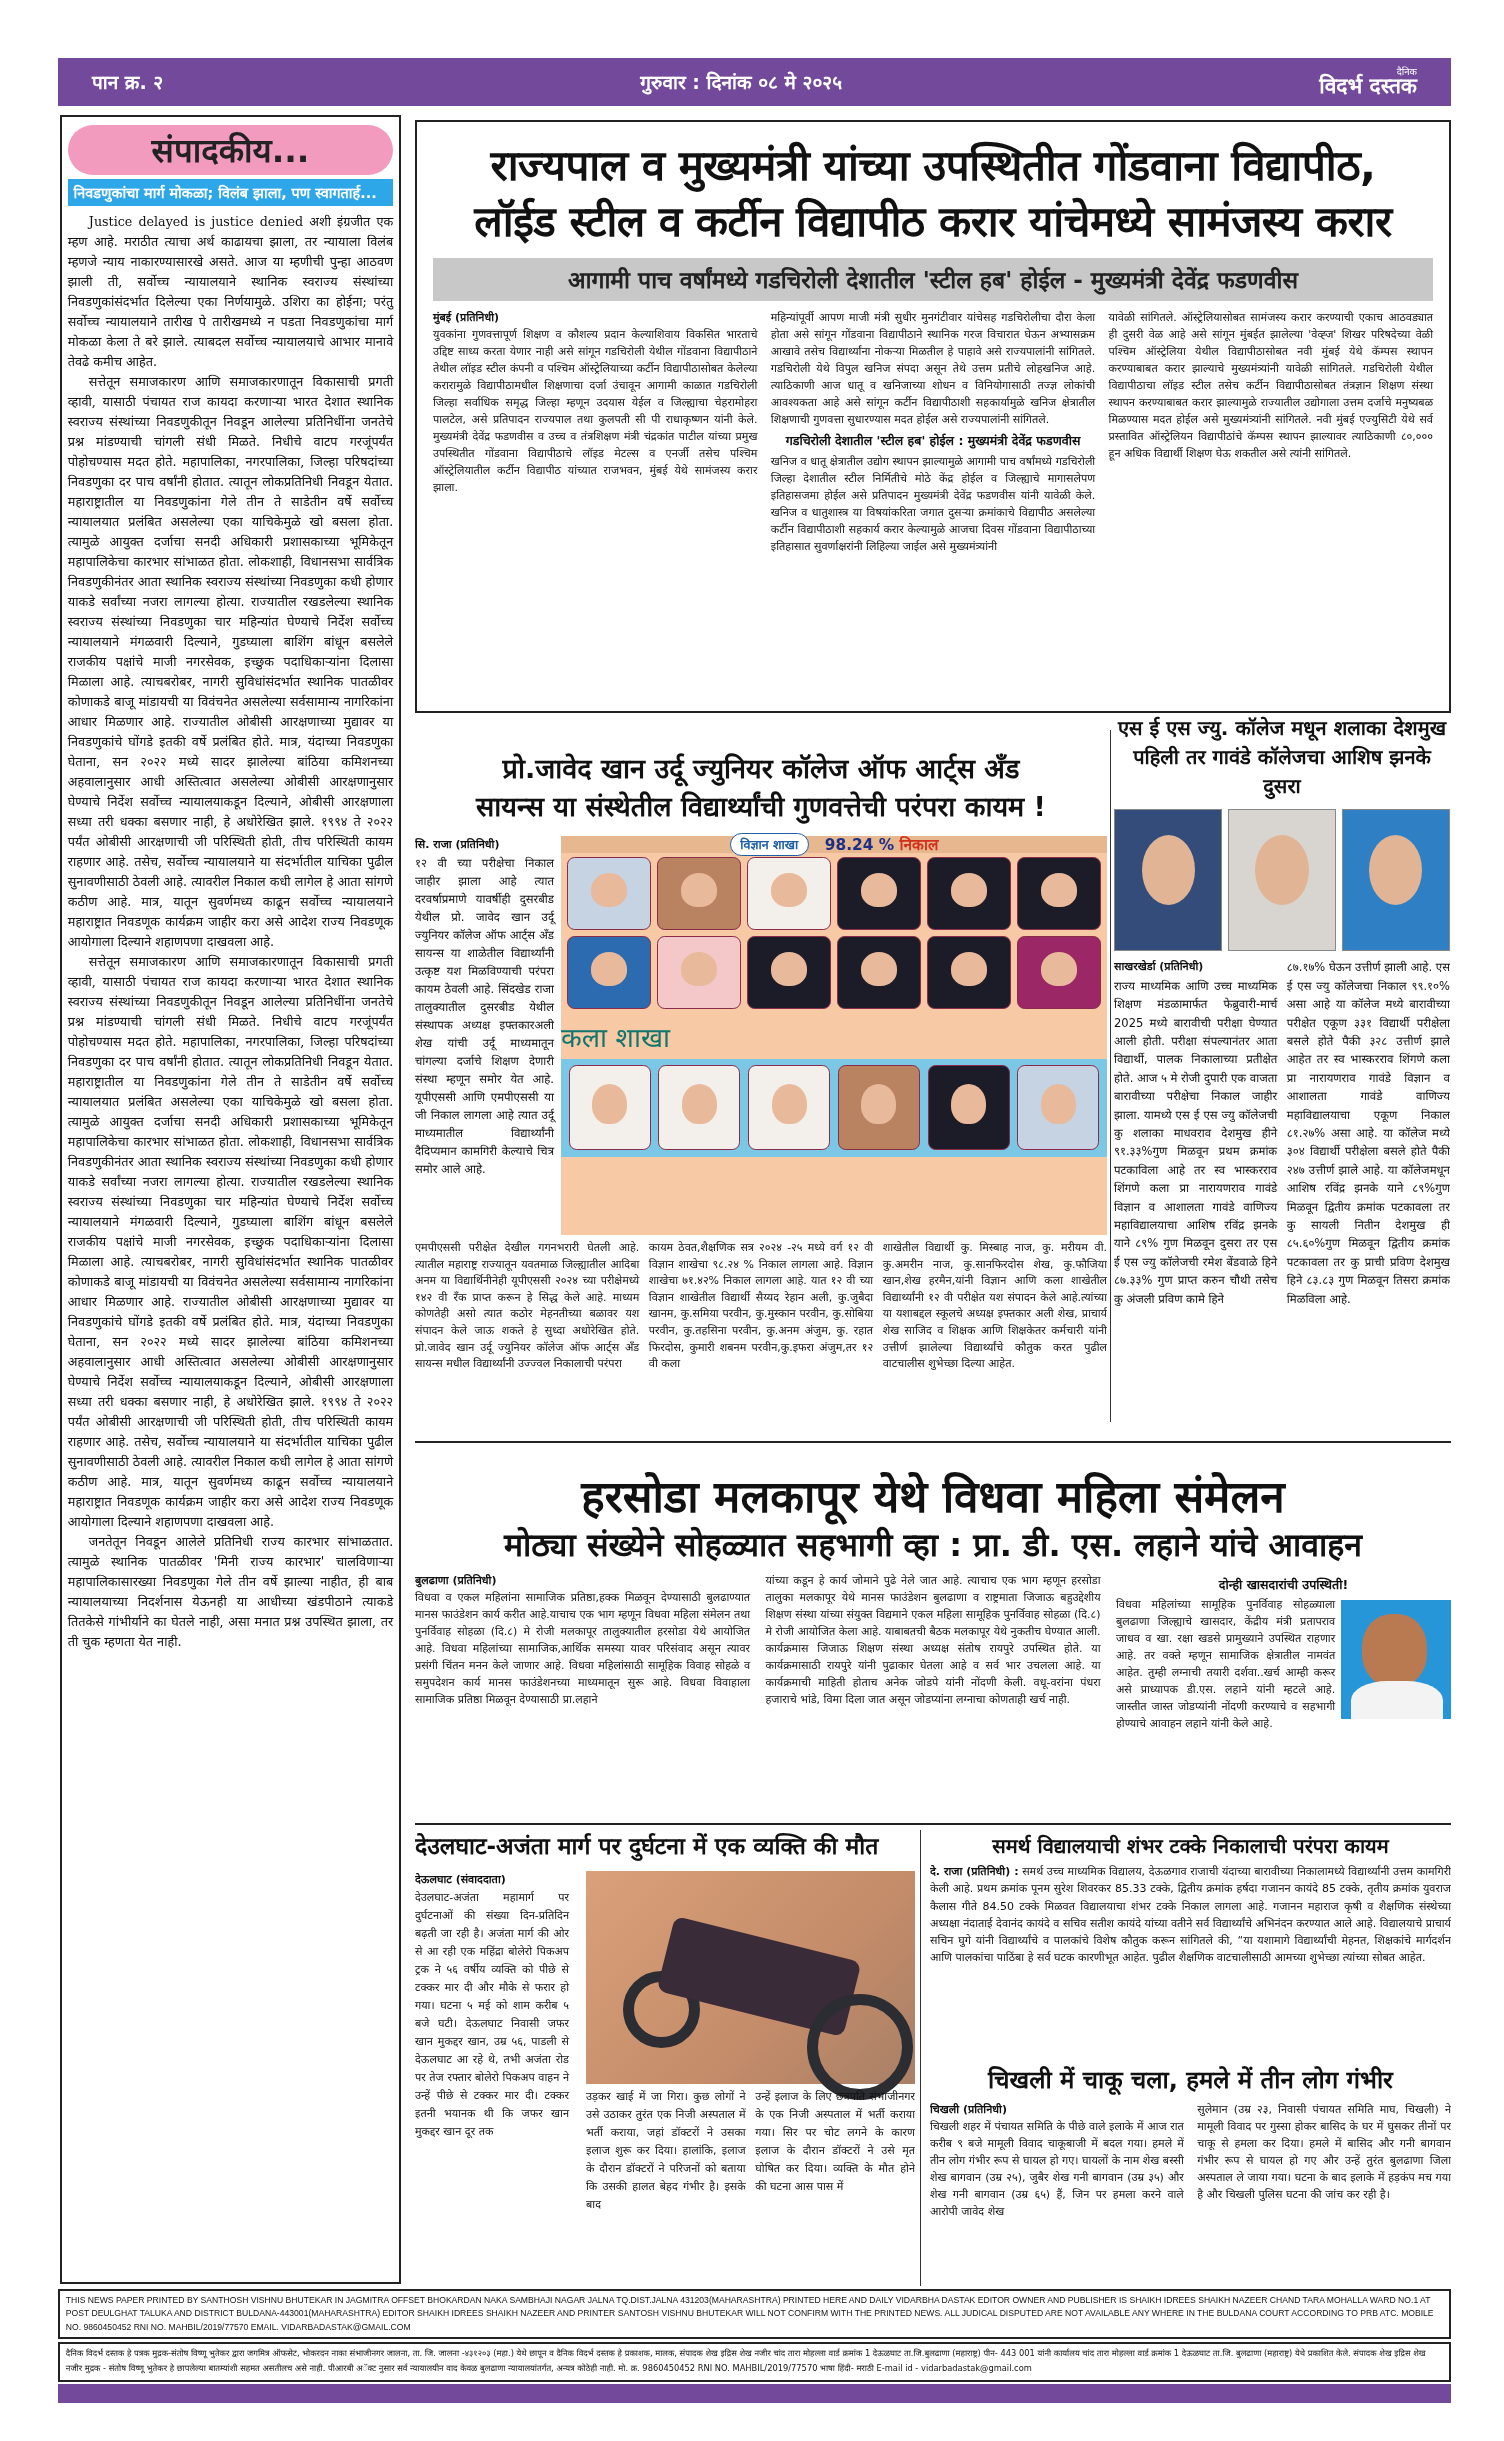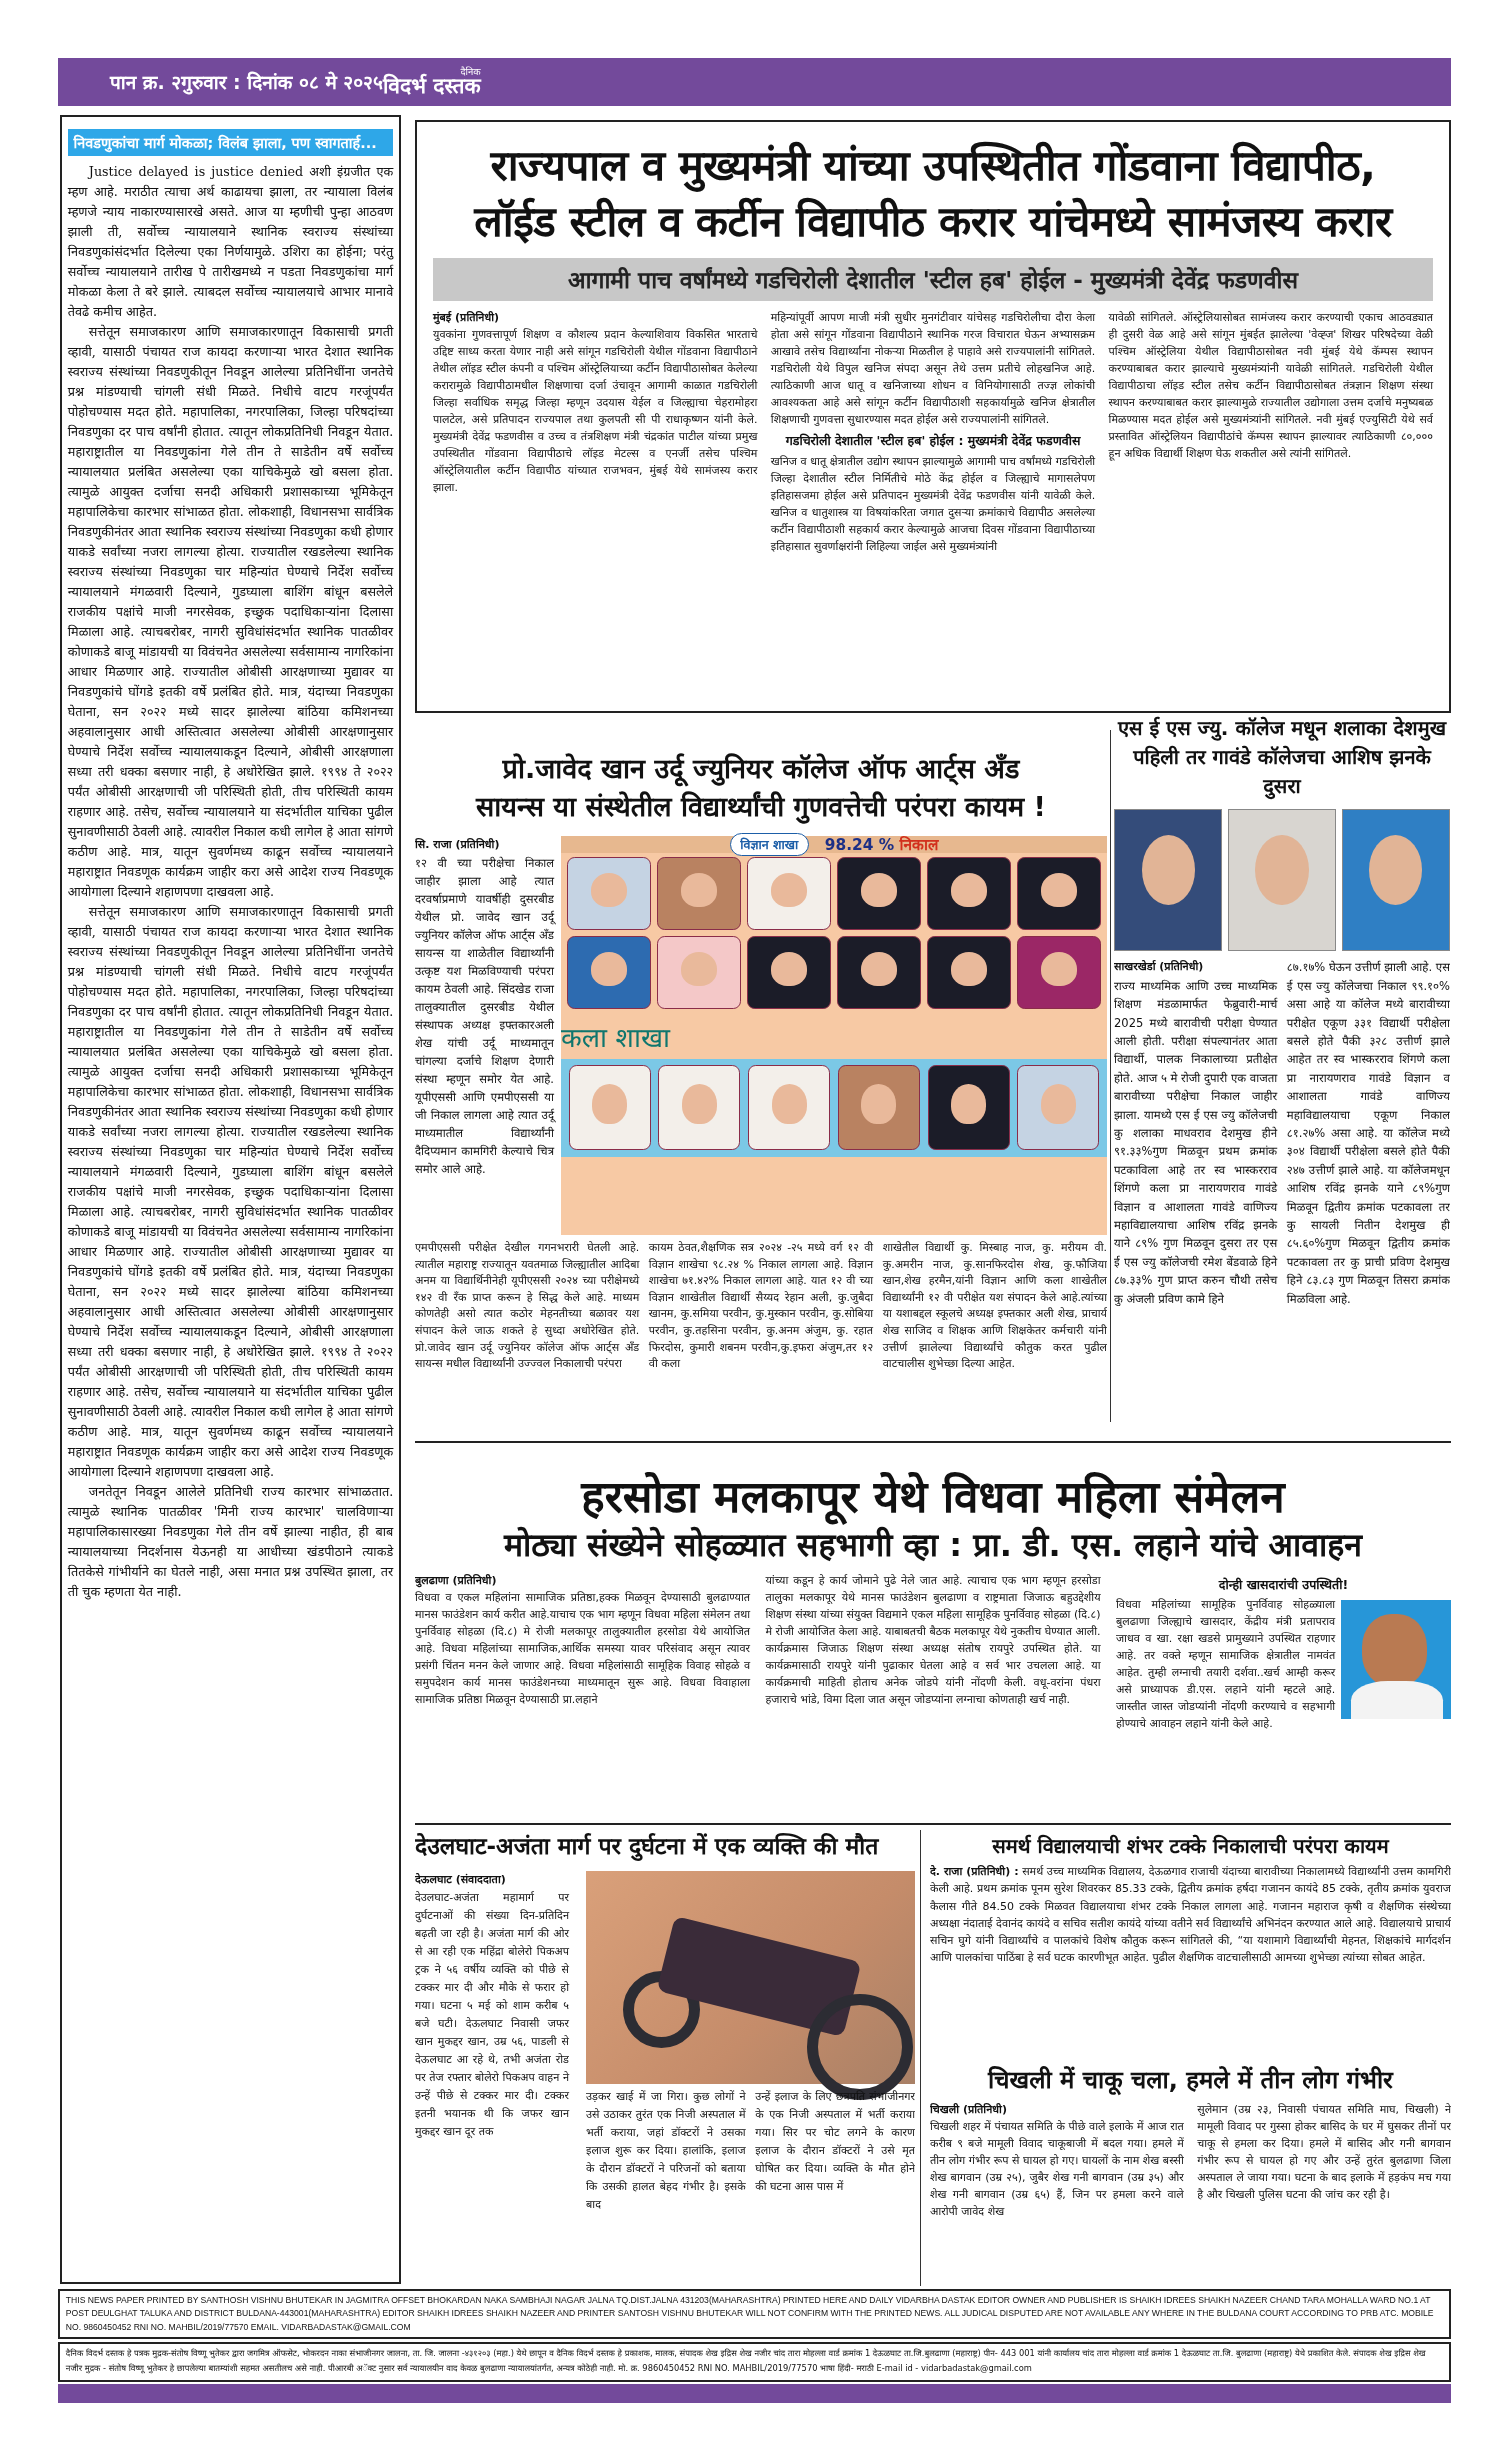--- a/index.html
+++ b/index.html
@@ -1,18 +1,18 @@
 <!DOCTYPE html>
 <html><head>
 <meta charset="utf-8">
 <style>
   * { box-sizing: border-box; margin: 0; padding: 0; }
   body { width: 1504px; height: 2441px; background: #ffffff; font-family: "DejaVu Sans", sans-serif; color: #111; overflow: hidden; position: relative; }
   .serif { font-family: "DejaVu Serif", serif; }
-  .topbar { position: absolute; left: 58px; top: 58px; width: 1393px; height: 48px; background: #734a9b; color: #fff; display: flex; align-items: center; padding: 0 52px; }
+  .topbar { position: absolute; left: 58px; top: 58px; width: 1393px; height: 48px; background: #734a9b; color: #fff; display: flex; align-items: center; justify-content: space-between; padding: 0 34px; }
   .topbar .pg { font-size: 19px; font-weight: bold; }
   .topbar .date { font-size: 19px; font-weight: bold; }
   .topbar .mast { text-align: right; line-height: 1; }
   .topbar .mast .small { font-size: 9.6px; display: block; }
   .topbar .mast .big { font-size: 21px; font-weight: bold; }
 
   .editorial { position: absolute; left: 60px; top: 115px; width: 341px; height: 2169px; border: 2.9px solid #222; padding: 7.7px 5.8px; overflow: hidden; }
   .ed-title { background: #f29bbf; border-radius: 25px; height: 50px; display: flex; align-items: center; justify-content: center; font-size: 33px; font-weight: bold; color: #222; }
   .ed-sub { background: #2ea7e8; color: #fff; font-size: 14.4px; padding: 3.8px 5.8px; margin-top: 4.8px; font-weight: bold; }
   .ed-body { font-size: 12.7px; line-height: 20px; text-align: justify; margin-top: 5.8px; }
@@ -101,20 +101,21 @@
 <div class="topbar">
   <span class="pg">पान क्र. २</span>
   <span class="date">गुरुवार : दिनांक ०८ मे २०२५</span>
   <span class="mast">
     <span class="small">दैनिक</span>
     <span class="big">विदर्भ दस्तक</span>
   </span>
 </div>
 
 <div class="editorial">
+  <div class="ed-title">संपादकीय...</div>
   <div class="ed-sub">निवडणुकांचा मार्ग मोकळा; विलंब झाला, पण स्वागतार्ह...</div>
   <div class="ed-body serif">
     <p>Justice delayed is justice denied अशी इंग्रजीत एक म्हण आहे. मराठीत त्याचा अर्थ काढायचा झाला, तर न्यायाला विलंब म्हणजे न्याय नाकारण्यासारखे असते. आज या म्हणीची पुन्हा आठवण झाली ती, सर्वोच्च न्यायालयाने स्थानिक स्वराज्य संस्थांच्या निवडणुकांसंदर्भात दिलेल्या एका निर्णयामुळे. उशिरा का होईना; परंतु सर्वोच्च न्यायालयाने तारीख पे तारीखमध्ये न पडता निवडणुकांचा मार्ग मोकळा केला ते बरे झाले. त्याबदल सर्वोच्च न्यायालयाचे आभार मानावे तेवढे कमीच आहेत.</p>
     <p>सत्तेतून समाजकारण आणि समाजकारणातून विकासाची प्रगती व्हावी, यासाठी पंचायत राज कायदा करणाऱ्या भारत देशात स्थानिक स्वराज्य संस्थांच्या निवडणुकीतून निवडून आलेल्या प्रतिनिधींना जनतेचे प्रश्न मांडण्याची चांगली संधी मिळते. निधीचे वाटप गरजूंपर्यंत पोहोचण्यास मदत होते. महापालिका, नगरपालिका, जिल्हा परिषदांच्या निवडणुका दर पाच वर्षांनी होतात. त्यातून लोकप्रतिनिधी निवडून येतात. महाराष्ट्रातील या निवडणुकांना गेले तीन ते साडेतीन वर्षे सर्वोच्च न्यायालयात प्रलंबित असलेल्या एका याचिकेमुळे खो बसला होता. त्यामुळे आयुक्त दर्जाचा सनदी अधिकारी प्रशासकाच्या भूमिकेतून महापालिकेचा कारभार सांभाळत होता. लोकशाही, विधानसभा सार्वत्रिक निवडणुकीनंतर आता स्थानिक स्वराज्य संस्थांच्या निवडणुका कधी होणार याकडे सर्वांच्या नजरा लागल्या होत्या. राज्यातील रखडलेल्या स्थानिक स्वराज्य संस्थांच्या निवडणुका चार महिन्यांत घेण्याचे निर्देश सर्वोच्च न्यायालयाने मंगळवारी दिल्याने, गुडघ्याला बाशिंग बांधून बसलेले राजकीय पक्षांचे माजी नगरसेवक, इच्छुक पदाधिकाऱ्यांना दिलासा मिळाला आहे. त्याचबरोबर, नागरी सुविधांसंदर्भात स्थानिक पातळीवर कोणाकडे बाजू मांडायची या विवंचनेत असलेल्या सर्वसामान्य नागरिकांना आधार मिळणार आहे. राज्यातील ओबीसी आरक्षणाच्या मुद्यावर या निवडणुकांचे घोंगडे इतकी वर्षे प्रलंबित होते. मात्र, यंदाच्या निवडणुका घेताना, सन २०२२ मध्ये सादर झालेल्या बांठिया कमिशनच्या अहवालानुसार आधी अस्तित्वात असलेल्या ओबीसी आरक्षणानुसार घेण्याचे निर्देश सर्वोच्च न्यायालयाकडून दिल्याने, ओबीसी आरक्षणाला सध्या तरी धक्का बसणार नाही, हे अधोरेखित झाले. १९९४ ते २०२२ पर्यंत ओबीसी आरक्षणाची जी परिस्थिती होती, तीच परिस्थिती कायम राहणार आहे. तसेच, सर्वोच्च न्यायालयाने या संदर्भातील याचिका पुढील सुनावणीसाठी ठेवली आहे. त्यावरील निकाल कधी लागेल हे आता सांगणे कठीण आहे. मात्र, यातून सुवर्णमध्य काढून सर्वोच्च न्यायालयाने महाराष्ट्रात निवडणूक कार्यक्रम जाहीर करा असे आदेश राज्य निवडणूक आयोगाला दिल्याने शहाणपणा दाखवला आहे.</p>
     <p>सत्तेतून समाजकारण आणि समाजकारणातून विकासाची प्रगती व्हावी, यासाठी पंचायत राज कायदा करणाऱ्या भारत देशात स्थानिक स्वराज्य संस्थांच्या निवडणुकीतून निवडून आलेल्या प्रतिनिधींना जनतेचे प्रश्न मांडण्याची चांगली संधी मिळते. निधीचे वाटप गरजूंपर्यंत पोहोचण्यास मदत होते. महापालिका, नगरपालिका, जिल्हा परिषदांच्या निवडणुका दर पाच वर्षांनी होतात. त्यातून लोकप्रतिनिधी निवडून येतात. महाराष्ट्रातील या निवडणुकांना गेले तीन ते साडेतीन वर्षे सर्वोच्च न्यायालयात प्रलंबित असलेल्या एका याचिकेमुळे खो बसला होता. त्यामुळे आयुक्त दर्जाचा सनदी अधिकारी प्रशासकाच्या भूमिकेतून महापालिकेचा कारभार सांभाळत होता. लोकशाही, विधानसभा सार्वत्रिक निवडणुकीनंतर आता स्थानिक स्वराज्य संस्थांच्या निवडणुका कधी होणार याकडे सर्वांच्या नजरा लागल्या होत्या. राज्यातील रखडलेल्या स्थानिक स्वराज्य संस्थांच्या निवडणुका चार महिन्यांत घेण्याचे निर्देश सर्वोच्च न्यायालयाने मंगळवारी दिल्याने, गुडघ्याला बाशिंग बांधून बसलेले राजकीय पक्षांचे माजी नगरसेवक, इच्छुक पदाधिकाऱ्यांना दिलासा मिळाला आहे. त्याचबरोबर, नागरी सुविधांसंदर्भात स्थानिक पातळीवर कोणाकडे बाजू मांडायची या विवंचनेत असलेल्या सर्वसामान्य नागरिकांना आधार मिळणार आहे. राज्यातील ओबीसी आरक्षणाच्या मुद्यावर या निवडणुकांचे घोंगडे इतकी वर्षे प्रलंबित होते. मात्र, यंदाच्या निवडणुका घेताना, सन २०२२ मध्ये सादर झालेल्या बांठिया कमिशनच्या अहवालानुसार आधी अस्तित्वात असलेल्या ओबीसी आरक्षणानुसार घेण्याचे निर्देश सर्वोच्च न्यायालयाकडून दिल्याने, ओबीसी आरक्षणाला सध्या तरी धक्का बसणार नाही, हे अधोरेखित झाले. १९९४ ते २०२२ पर्यंत ओबीसी आरक्षणाची जी परिस्थिती होती, तीच परिस्थिती कायम राहणार आहे. तसेच, सर्वोच्च न्यायालयाने या संदर्भातील याचिका पुढील सुनावणीसाठी ठेवली आहे. त्यावरील निकाल कधी लागेल हे आता सांगणे कठीण आहे. मात्र, यातून सुवर्णमध्य काढून सर्वोच्च न्यायालयाने महाराष्ट्रात निवडणूक कार्यक्रम जाहीर करा असे आदेश राज्य निवडणूक आयोगाला दिल्याने शहाणपणा दाखवला आहे.</p>
     <p>जनतेतून निवडून आलेले प्रतिनिधी राज्य कारभार सांभाळतात. त्यामुळे स्थानिक पातळीवर 'मिनी राज्य कारभार' चालविणाऱ्या महापालिकासारख्या निवडणुका गेले तीन वर्षे झाल्या नाहीत, ही बाब न्यायालयाच्या निदर्शनास येऊनही या आधीच्या खंडपीठाने त्याकडे तितकेसे गांभीर्याने का घेतले नाही, असा मनात प्रश्न उपस्थित झाला, तर ती चुक म्हणता येत नाही.</p>
   </div>
 </div>
 
 <div class="art1">

